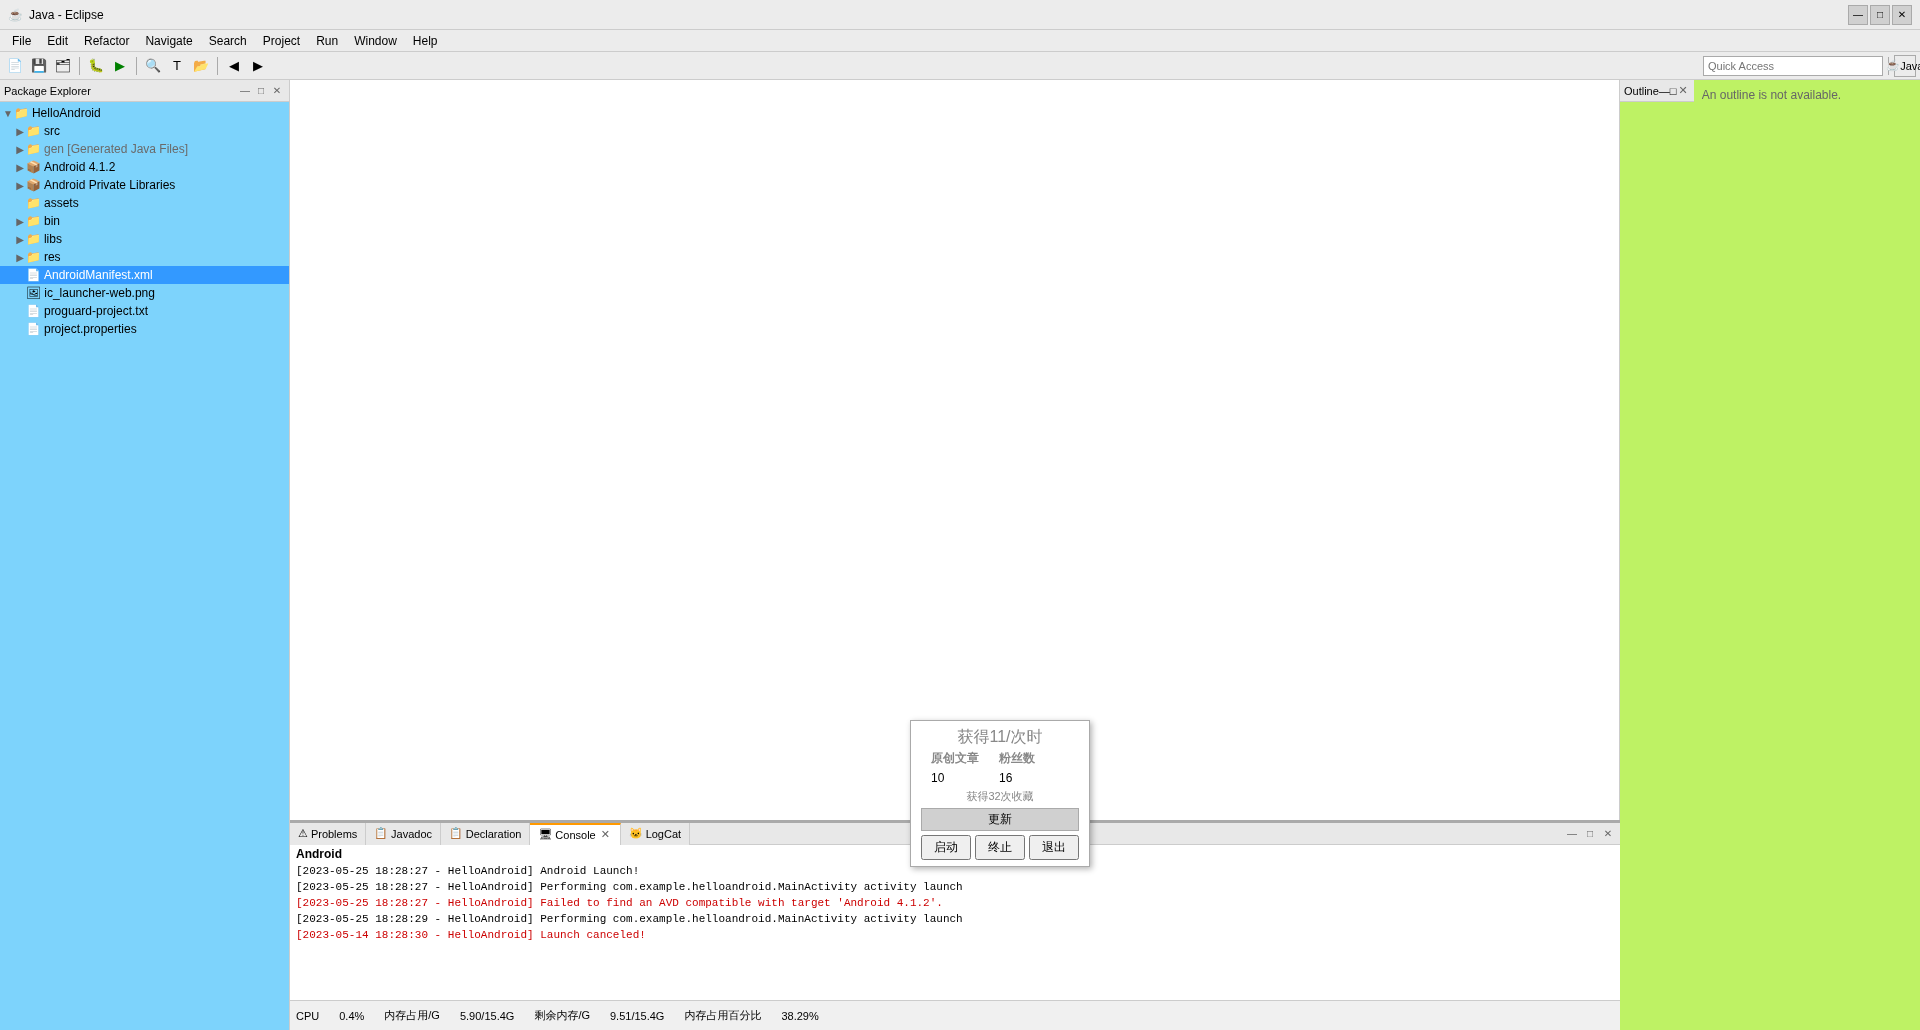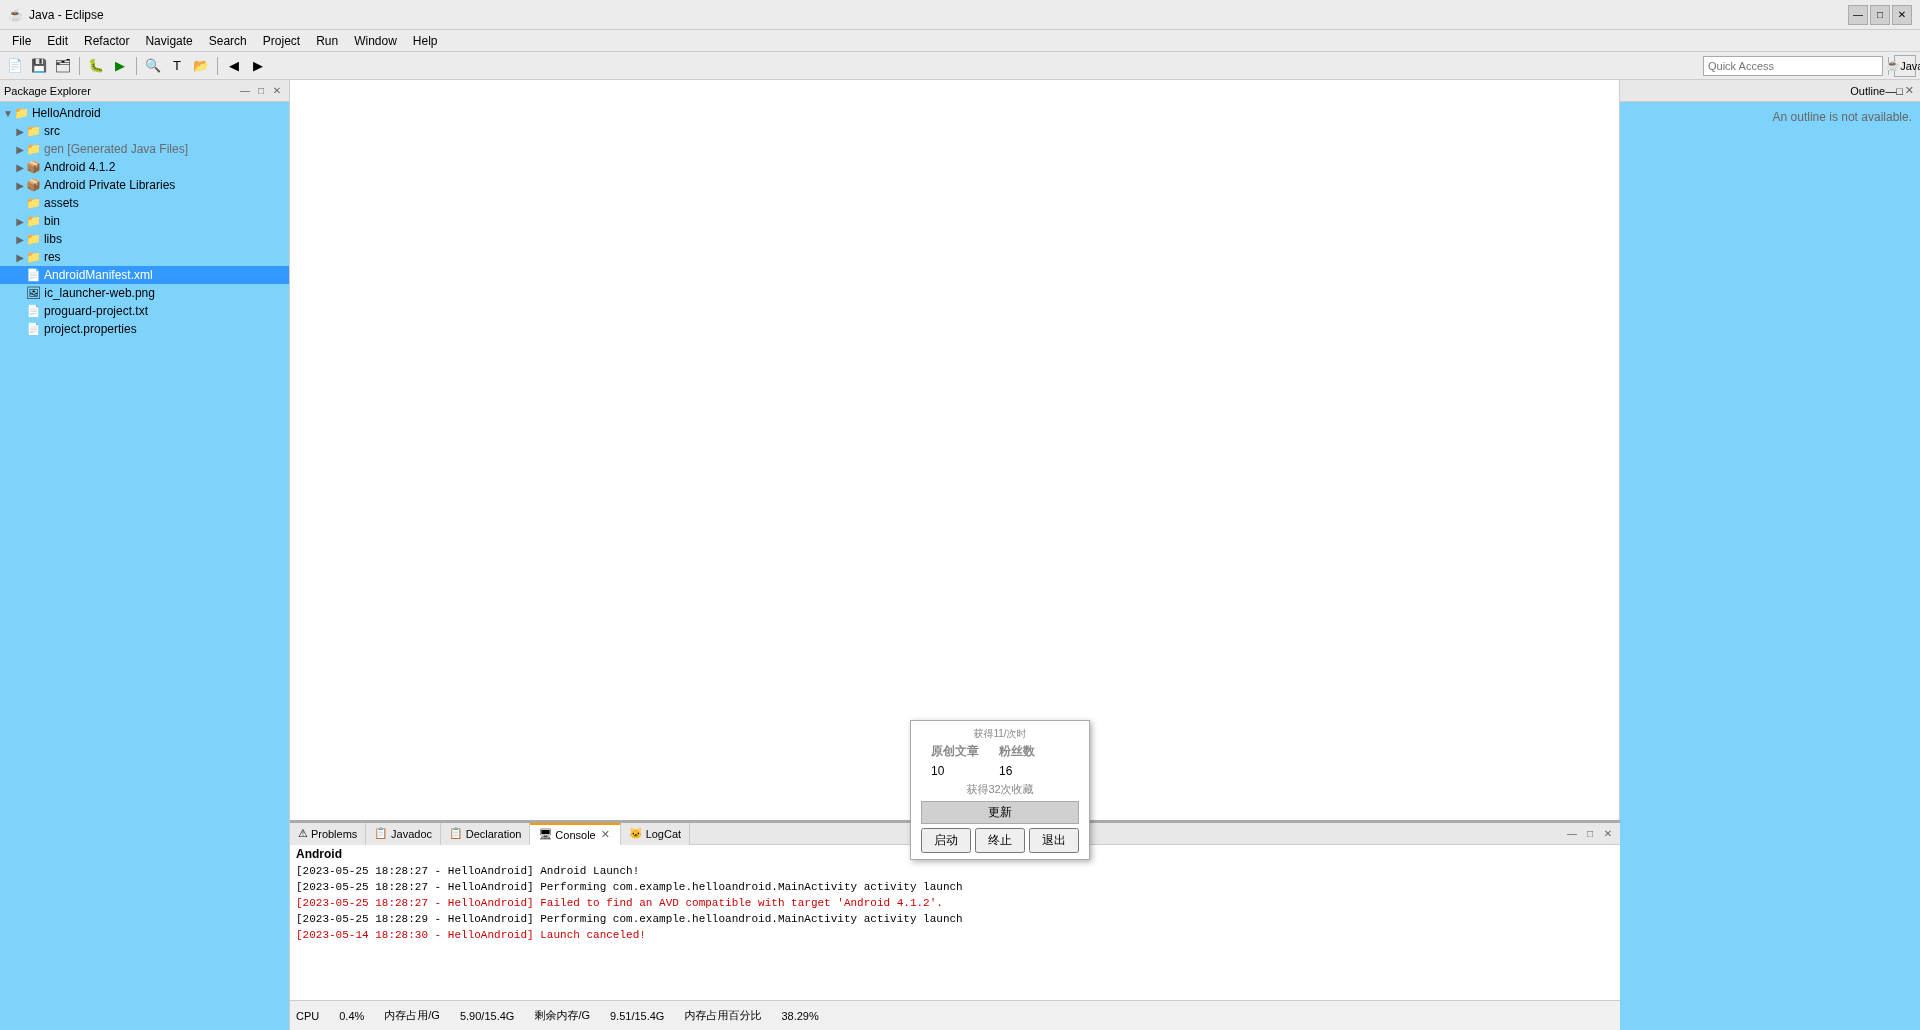--- a/index.html
+++ b/index.html
@@ -138,24 +138,23 @@
       flex-direction: column;
     }
     #editor-content {
       flex: 1;
       background: white;
     }
 
     
     #outline-panel {
       width: 300px;
-      background: #7dd3fc;
-      display: flex;
-      flex-direction: column;
-      text-align: right;
+      background: #bef264;
+      display: flex;
+      flex-direction: row;
     }
     #outline-header {
       background: #e8e8e8;
       height: 22px;
       display: flex;
       align-items: center;
       padding: 0 4px;
       border-bottom: 1px solid #ccc;
       font-size: 11px;
     }
@@ -468,21 +467,21 @@
           <span>5.90/15.4G</span>
           <span>剩余内存/G</span>
           <span>9.51/15.4G</span>
           <span>内存占用百分比</span>
           <span>38.29%</span>
         </div>
       </div>
     </div>
 
     <div class="tooltip-overlay" style="left: 620px; top: 640px; width: 180px;">
-      <div style="font-size:10px; color:#888; text-align:center;">获得11/次时</div>
+      <div style="font-size:16px; color:#888; text-align:center;">获得11/次时</div>
       <table class="tooltip-table">
         <tbody>
             <tr>
           <th>原创文章</th>
           <th>粉丝数</th>
         </tr>
         <tr>
           <td>10</td>
           <td>16</td>
         </tr>

